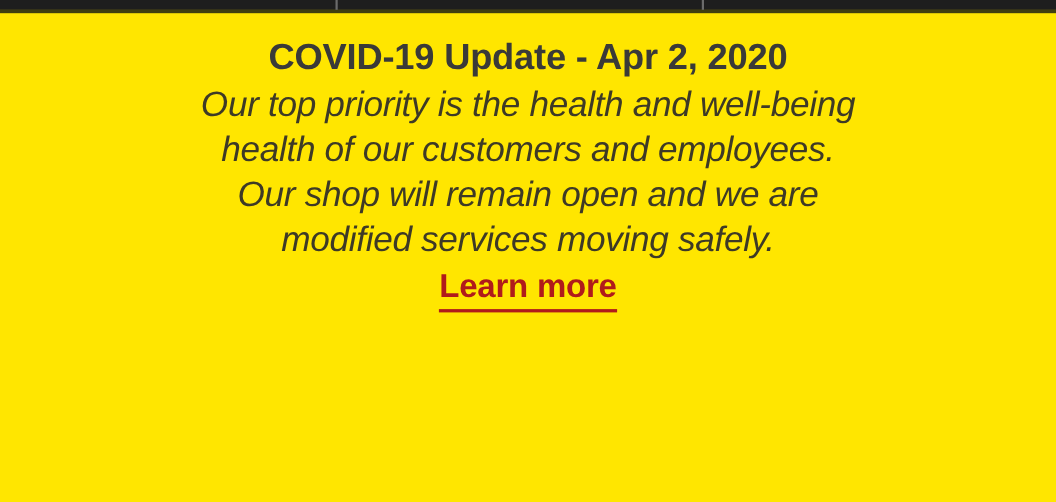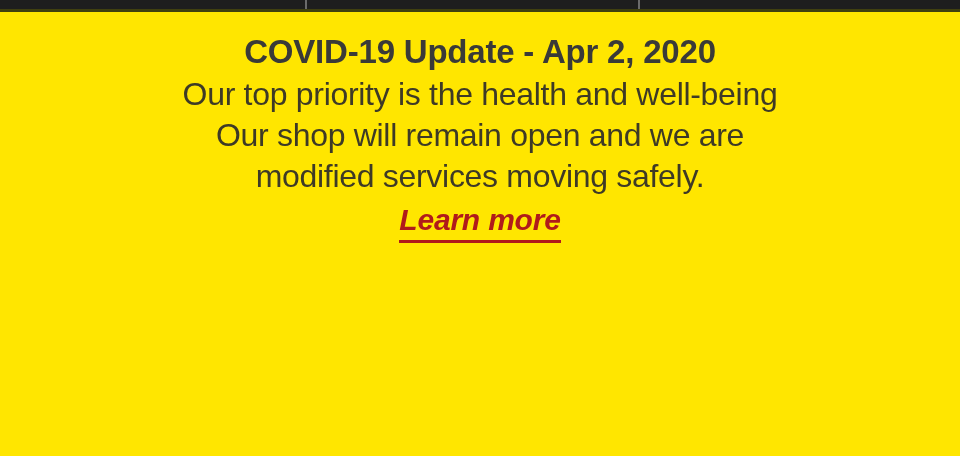--- a/index.html
+++ b/index.html
@@ -76,57 +76,58 @@
     padding-top: 2px;
     font-size: 32px;
     font-weight: normal;
     color: #3e3a26;
     line-height: 41px;
     letter-spacing: -0.3px;
   }
   #banner-body .body-line {
     display: block;
     white-space: nowrap;
+    font-style: italic;
   }
 
   #learn-more-wrap {
     padding-top: 4px;
     line-height: 38px;
   }
   #learn-more-link {
     display: inline-block;
     font-size: 30px;
     font-weight: bold;
     color: #b01b1b;
     text-decoration: none;
     border-bottom: 3px solid #b01b1b;
     padding-bottom: 1px;
     letter-spacing: -0.2px;
     cursor: pointer;
     white-space: nowrap;
-    font-style: italic;
   }
 </style>
 </head>
 <body>
 
 <div id="announcement-banner">
 
   <div id="top-strip">
     <div class="strip-divider d1"></div>
     <div class="strip-divider d2"></div>
   </div>
   <div id="top-strip-underline"></div>
 
   <div id="banner-content">
 
     <h1 id="banner-heading">COVID-19 Update - Apr 2, 2020</h1>
 
     <div id="banner-body">
       <span class="body-line">Our top priority is the health and well-being</span>
+      <span class="body-line">health of our customers and employees.</span>
       <span class="body-line">Our shop will remain open and we are</span>
       <span class="body-line">modified services moving safely.</span>
     </div>
 
     <div id="learn-more-wrap">
       <a id="learn-more-link" href="#">Learn more</a>
     </div>
 
   </div>
 </div>

